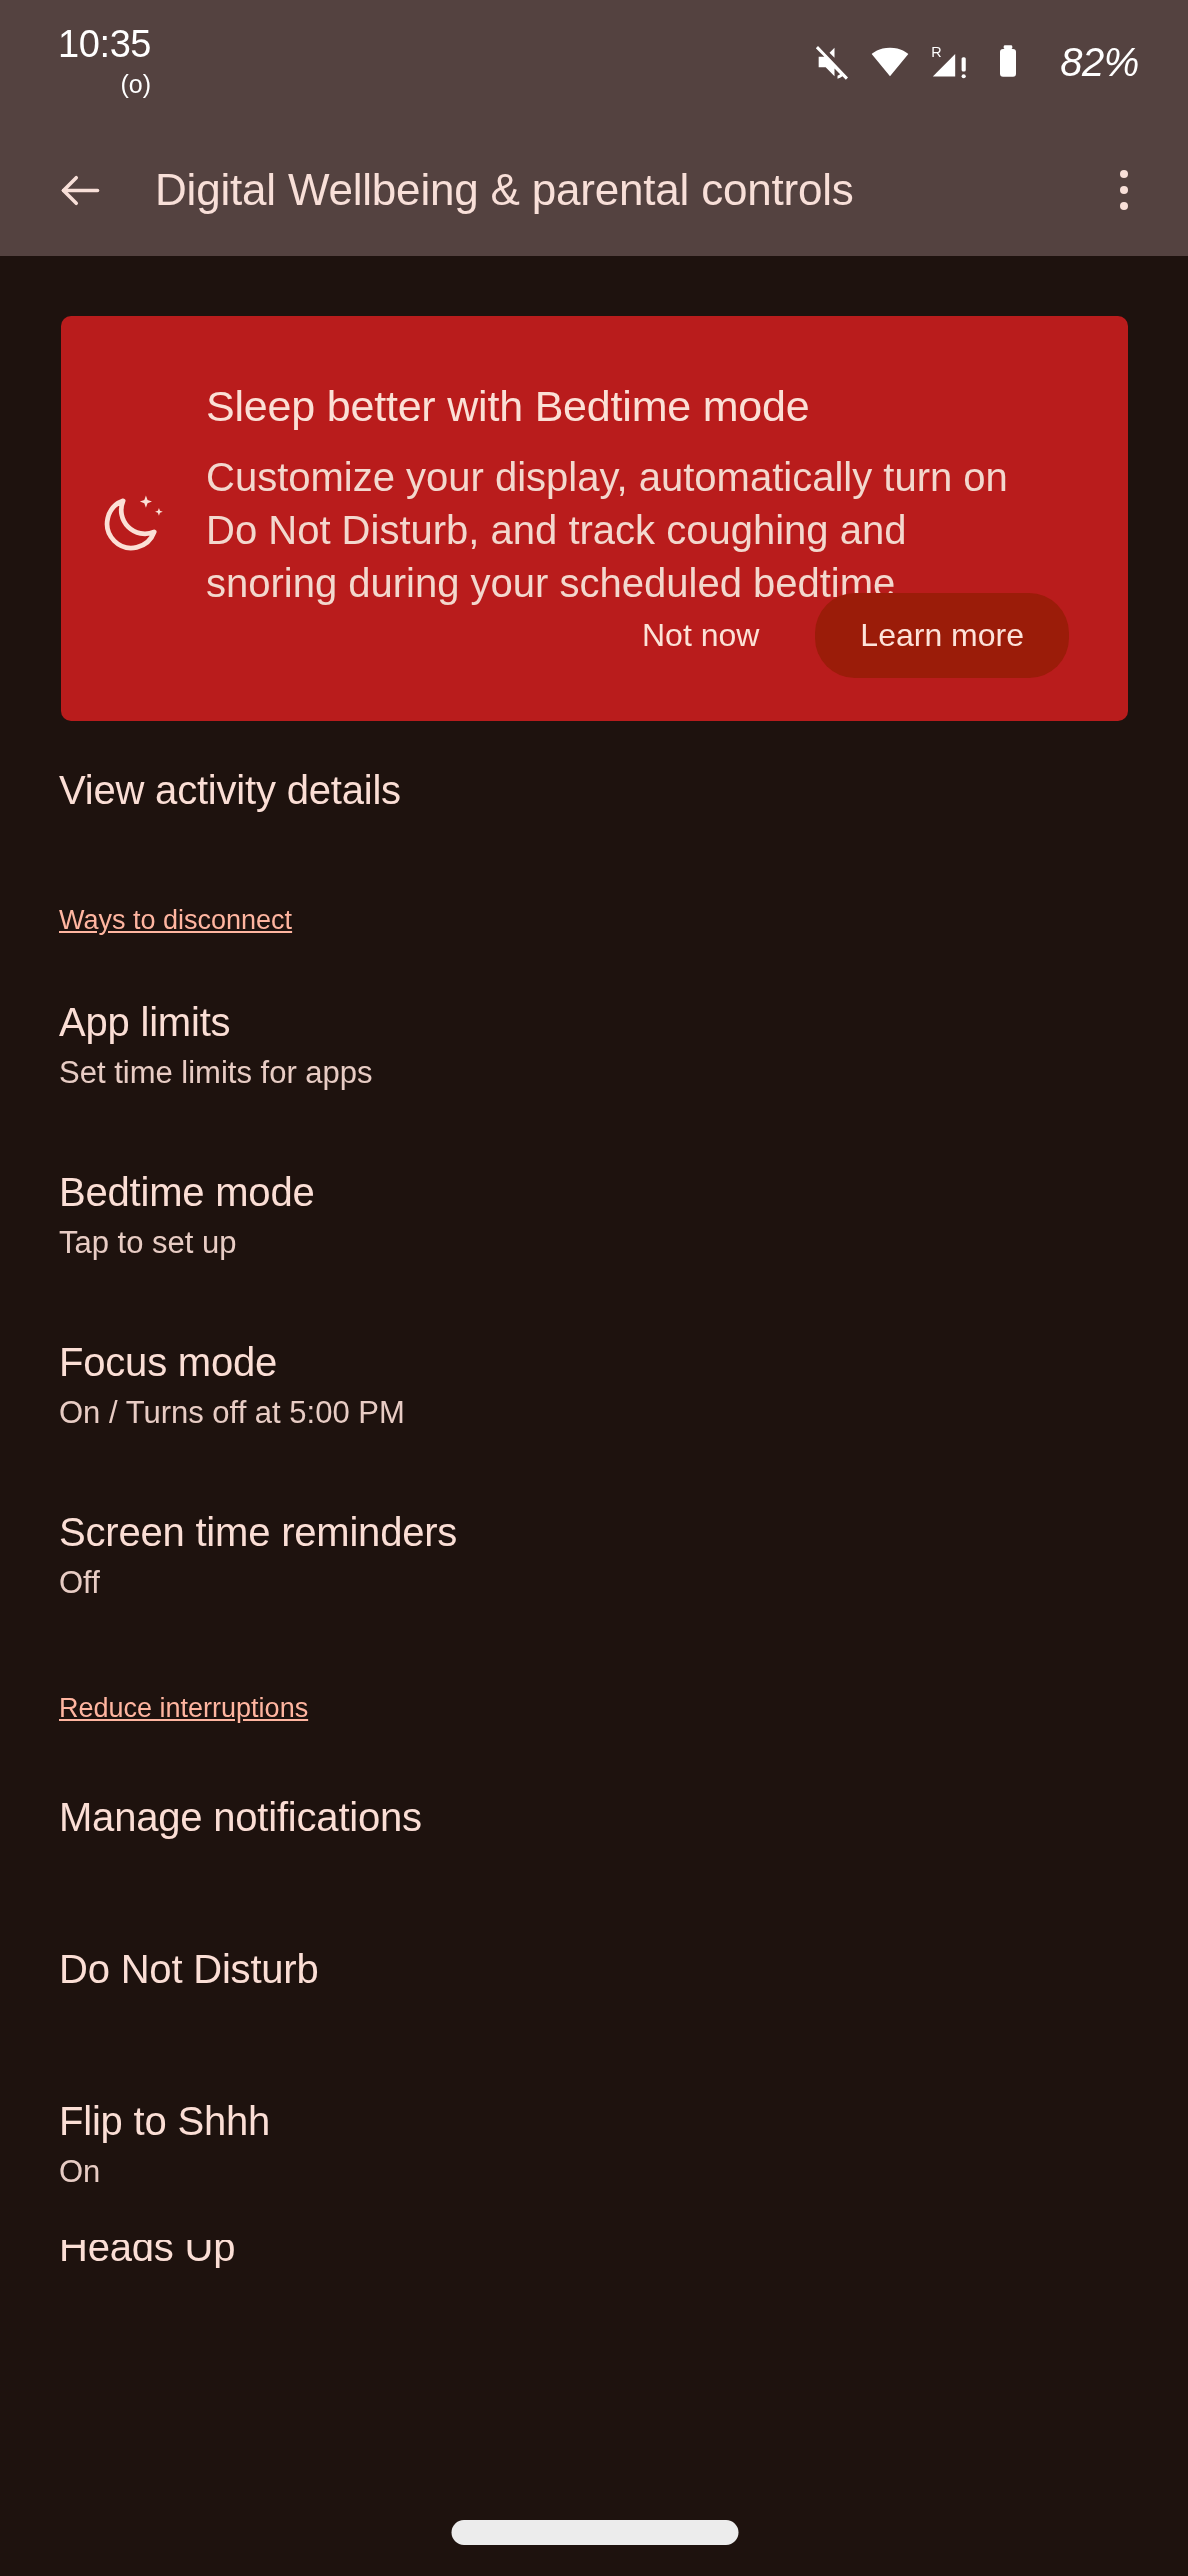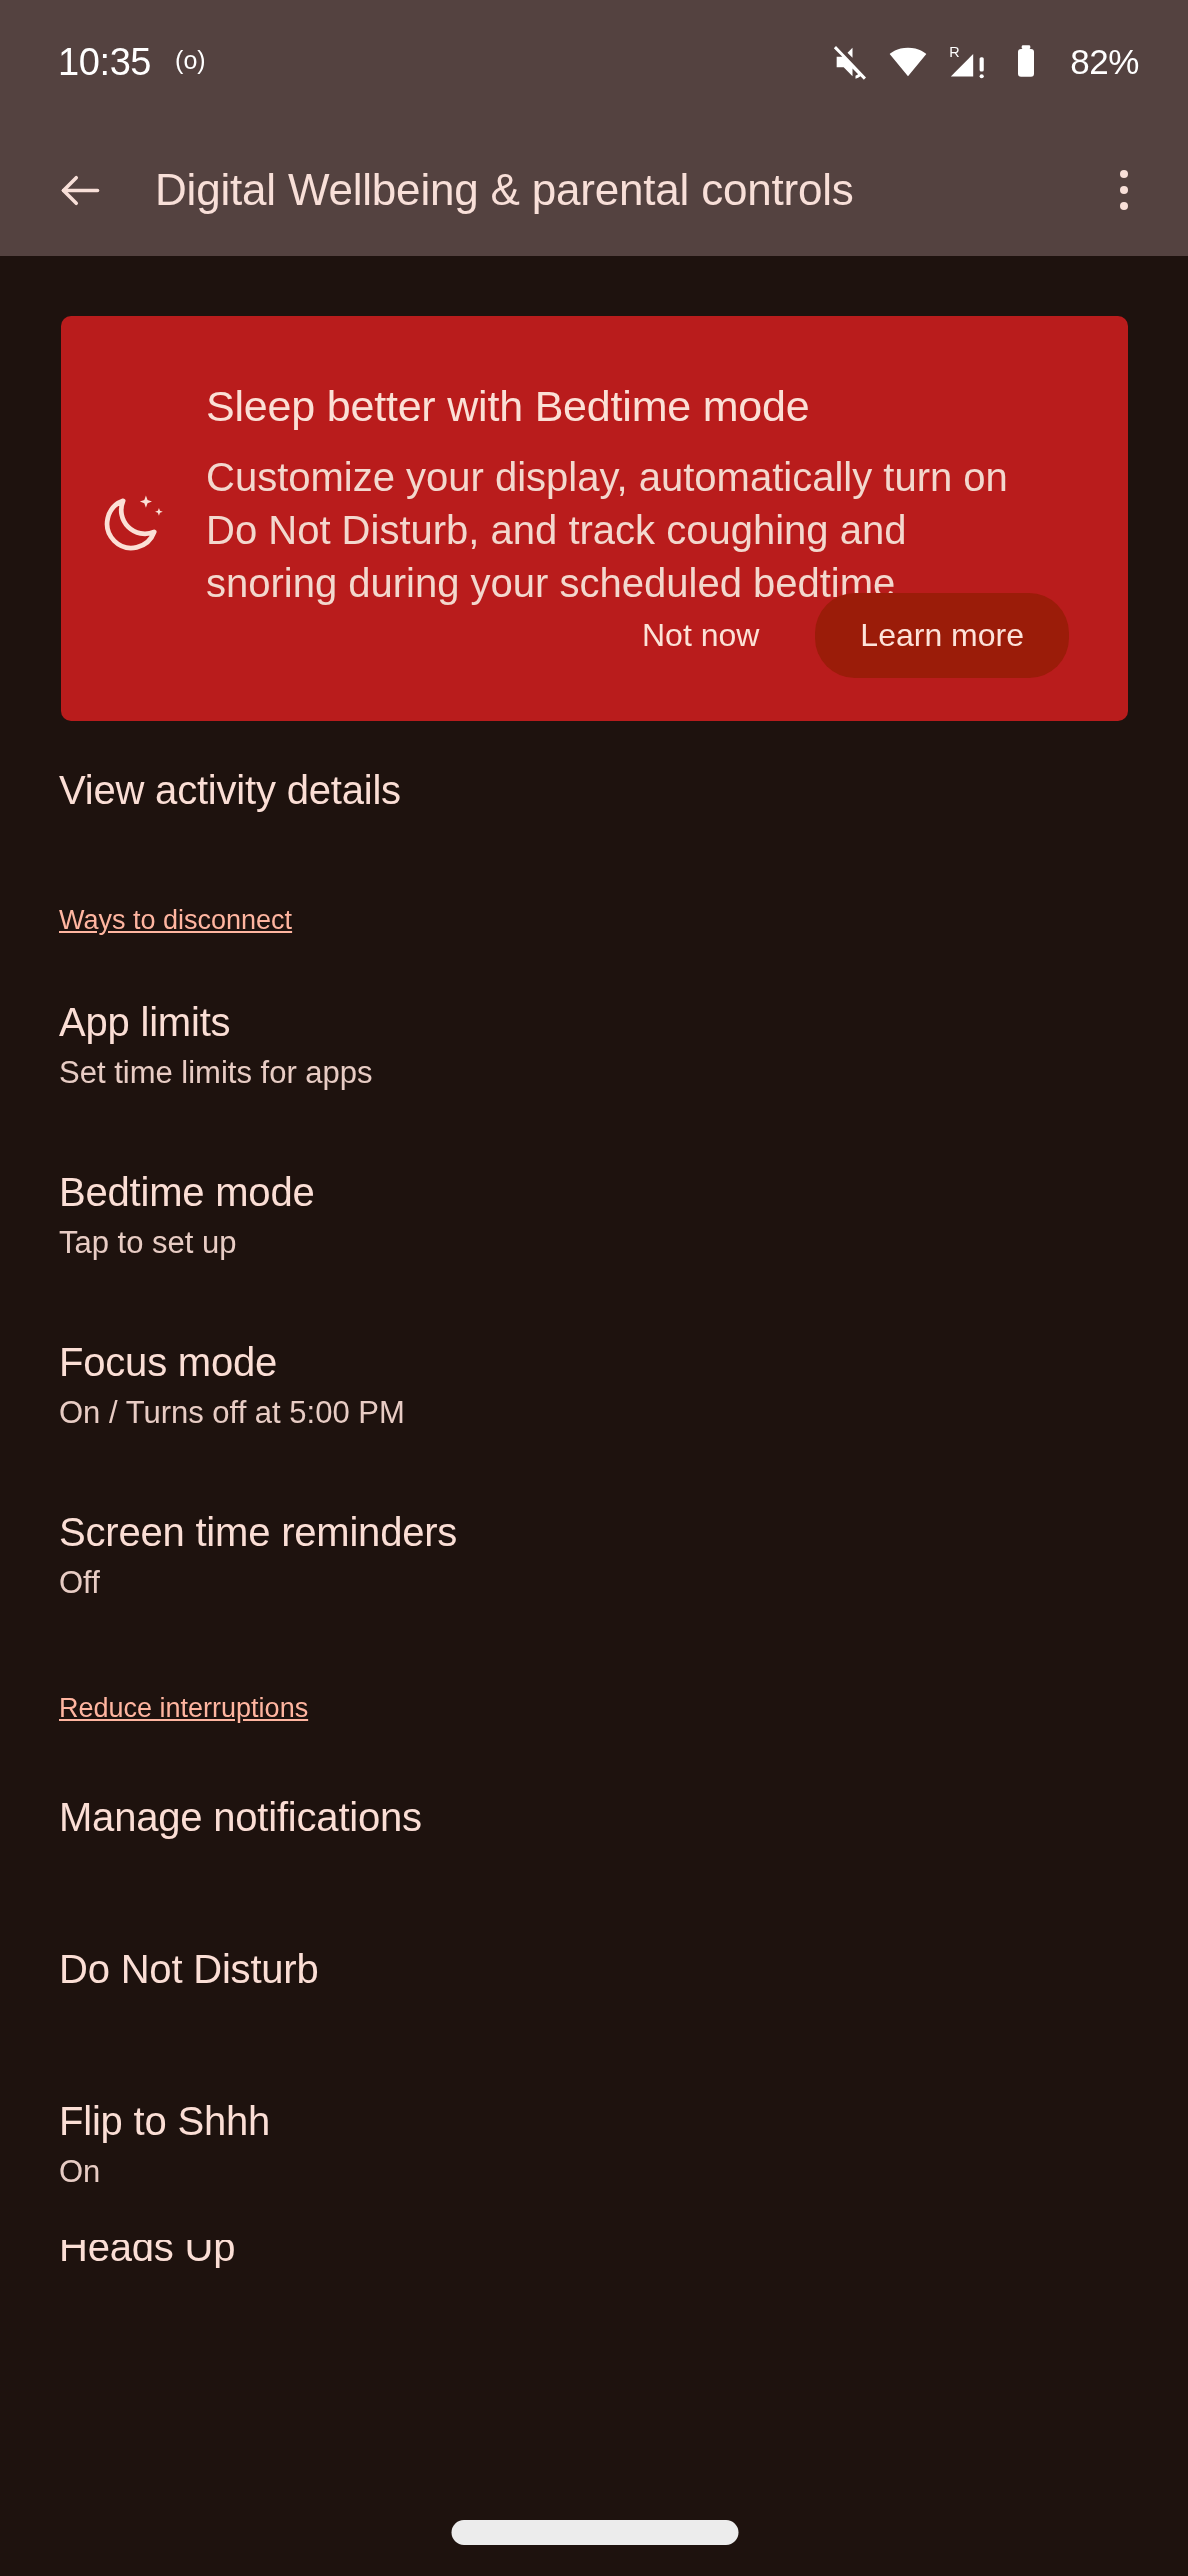--- a/index.html
+++ b/index.html
@@ -11,26 +11,26 @@
   }
   .phone { position:relative; width:1189px; height:2576px; background:#1E120E; }
 
   
   .statusbar {
     position:absolute; top:0; left:0; width:1189px; height:124px;
     background:#544240;
     display:flex; align-items:center; justify-content:space-between;
     padding:0 50px 0 58px;
   }
-  .sb-left { display:flex; align-items:center; gap:24px; }
+  .sb-left { display:flex; align-items:flex-end; gap:6px;flex-direction:column; }
   .sb-clock { color:#FFFFFF; font-size:38px; letter-spacing:-0.4px; }
   .sb-dot-badge { color:#FFFFFF; font-size:25px; position:relative; top:-1.7px; }
   .sb-right { display:flex; align-items:center; gap:18px; }
   .sb-right svg { display:block; }
-  .sb-batt-pct { color:#FFFFFF; font-size:35px; letter-spacing:-0.4px; margin-left:12px; }
+  .sb-batt-pct { color:#FFFFFF; font-size:40px; letter-spacing:-0.4px; margin-left:20px;font-style:italic; }
 
   
   .appbar {
     position:absolute; top:124px; left:0; width:1189px; height:132px;
     background:#544240;
     display:flex; align-items:center;
     padding:0 32px 0 41px;
     z-index:5;
   }
   .back-btn { width:79px; height:79px; display:flex; align-items:center; justify-content:center; flex:0 0 auto; }

